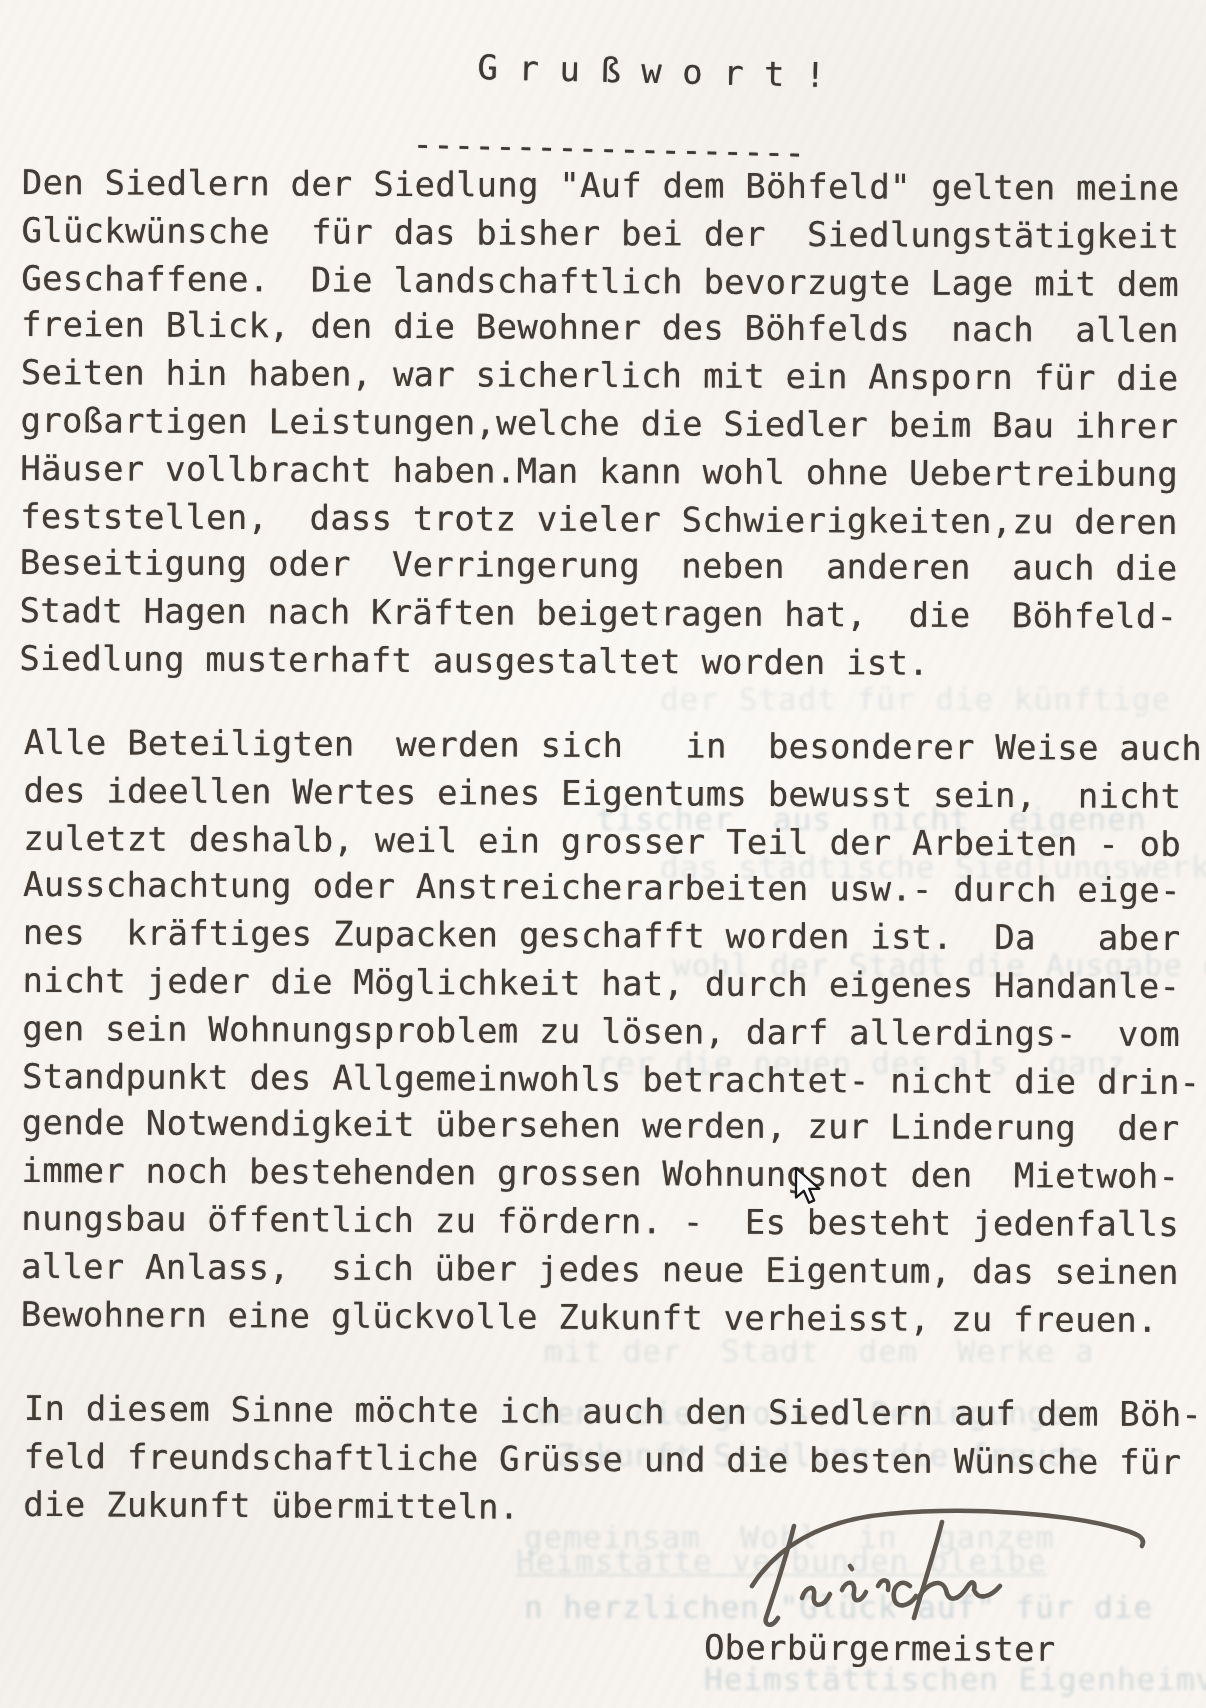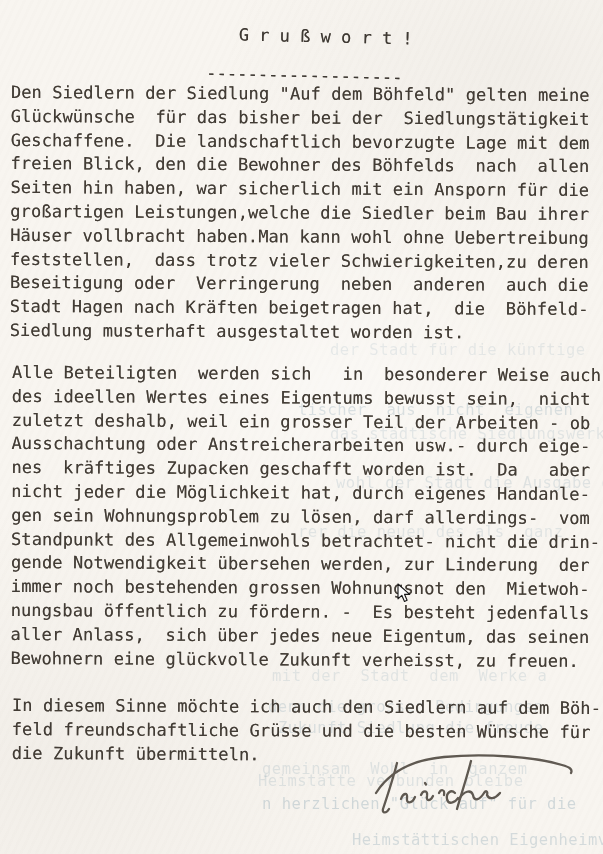--- a/index.html
+++ b/index.html
@@ -74,21 +74,21 @@
   <div class="bleed-layer" id="bleed-layer">
       <span style="left: 330px; top: 293px; opacity: 0.08;">der Stadt für die künftige</span>
       <span style="left: 298px; top: 353px; opacity: 0.13;">tischer  aus  nicht  eigenen</span>
       <span style="left: 330px; top: 377px; opacity: 0.09;">das städtische Siedlungswerk s</span>
       <span style="left: 336px; top: 426px; opacity: 0.1;">wohl der Stadt die Ausgabe d</span>
       <span style="left: 298px; top: 475px; opacity: 0.09;">rer die neuen des als  ganz</span>
       <span style="left: 272px; top: 619px; opacity: 0.09; text-align: center;">mit der  Stadt  dem  Werke a</span>
       <span style="left: 268px; top: 650px; opacity: 0.12;">denn die grossen Bedingungen</span>
       <span style="left: 278px; top: 671px; opacity: 0.12;">Zukunft Siedlung die freude</span>
       <span style="left: 262px; top: 712px; opacity: 0.1;">gemeinsam  Wohl  in  ganzem</span>
-      <span style="left: 258px; top: 724px; opacity: 0.1;">Heimstätte verbunden bleibe</span>
+      <span style="left: 258px; top: 724px; opacity: 0.1; text-decoration: underline;">Heimstätte verbunden bleibe</span>
       <span style="left: 262px; top: 747px; opacity: 0.16;">n herzlichen "Glück auf" für die</span>
       <span style="left: 352px; top: 783px; opacity: 0.15;">Heimstättischen Eigenheimverein</span>
       <span style="left: 390px; top: 805px; opacity: 0.12;">Weiter  Siedlung  der  mit. 19</span>
       <span style="left: 330px; top: 835px; opacity: 0.11;">t  und  dann  4</span>
     </div>
 
   <div class="title-block">
     <span>G r u ß w o r t !</span>
     <span class="title-underline">-------------------</span>
   </div>
@@ -135,18 +135,19 @@
       <path d="M 73 44 C 75 40, 79 40, 78 46"></path>
       <path d="M 59 34 L 60 35.5"></path>
 
       <path d="M 89 44 C 85 40, 80 44, 81 50 C 82 56, 89 54, 92 49"></path>
 
       <path d="M 105 12 C 101 28, 95 46, 91 60"></path>
       <path d="M 93 50 C 98 42, 105 40, 107 46 C 108 52, 113 52, 118 44 C 120 41, 122 42, 121 46 C 123 51, 129 50, 134 44"></path>
     </g>
   </svg>
 
+  <span class="sig-label">Oberbürgermeister</span>
 
   <svg class="cursor" id="cursor" width="15" height="21" viewBox="0 0 15 21" style="left: 397px; top: 583px;">
     <path d="M1 1 L1 15.8 L4.9 12.4 L7.5 18.4 L10.1 17.2 L7.6 11.4 L12.7 11.4 Z" fill="#fcfcfc" stroke="#191919" stroke-width="1.15" stroke-linejoin="round"></path>
   </svg>
 
 </div>
 
 </body></html>

